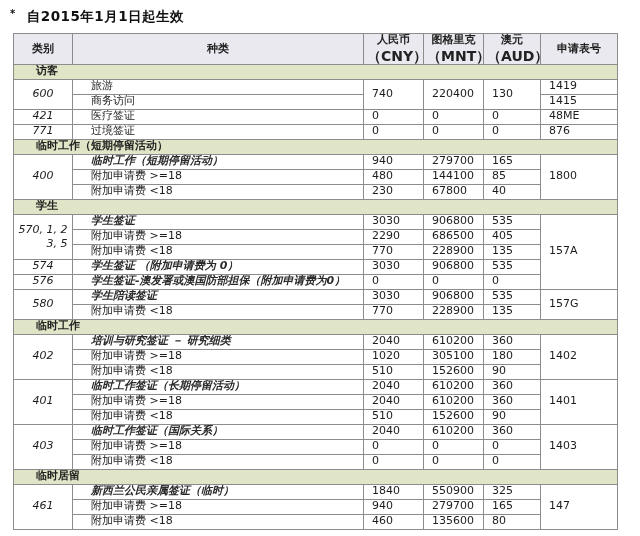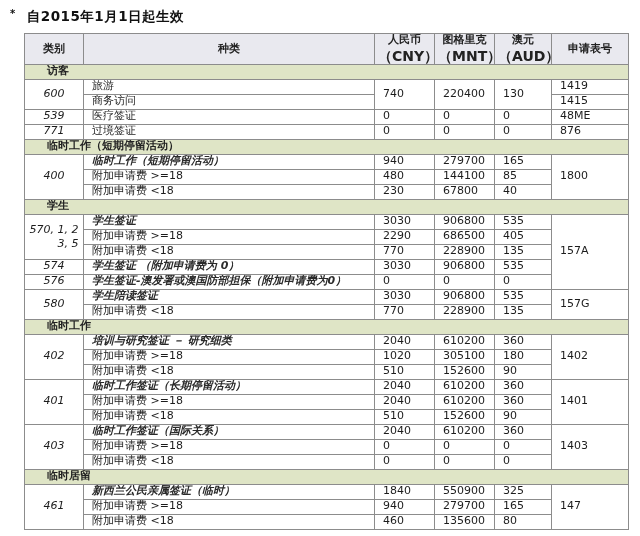--- a/index.html
+++ b/index.html
@@ -8,21 +8,21 @@
     font-family:"DejaVu Sans","Liberation Sans",sans-serif;
     overflow:hidden;
   }
   .title{
     font-weight:bold;font-size:13.5px;color:#111;
     padding:8px 0 7px 10px;letter-spacing:0.5px;
   }
   .title .mark{font-size:10px;vertical-align:top;margin-right:11px;}
   table{
     border-collapse:collapse;table-layout:fixed;
-    margin-left:24px;width:604px;
+    margin-left:13px;width:604px;
     font-size:11px;
     border:1px solid var(--border_dark,#6f6f6f);
   }
   col.c-code{width:59px;}
   col.c-type{width:291px;}
   col.c-cny{width:60px;}
   col.c-mnt{width:60px;}
   col.c-aud{width:57px;}
   col.c-form{width:77px;}
   th,td{
@@ -35,21 +35,21 @@
     font-weight:bold;height:28px;font-size:11px;color:#222;
   }
   th .sub{display:block;font-size:14px;font-weight:bold;margin-top:1px;}
   tr.section td{
     background:var(--section_bg,#dfe5c6);
     font-weight:bold;text-align:left;padding-left:22px;height:14px;color:#222;
   }
   tr.data{height:15px;}
   td.code{text-align:center;font-style:italic;}
   .codewrap{display:inline-block;text-align:right;line-height:1.2;}
-  td.type{padding-left:8px;}
+  td.type{padding-left:18px;}
   td.visa{font-style:italic;font-weight:bold;color:#2a2a2a;}
   td.num{padding-left:8px;text-align:left;}
 </style>
 </head>
 <body>
 
 <div class="title">
   <span class="mark">*</span><span>自2015年1月1日起生效</span>
 </div>
 
@@ -82,21 +82,21 @@
     <td class="num" rowspan="2">740</td>
     <td class="num" rowspan="2">220400</td>
     <td class="num" rowspan="2">130</td>
     <td class="num">1419</td>
   </tr>
   <tr class="data">
     <td class="type">商务访问</td>
     <td class="num">1415</td>
   </tr>
   <tr class="data">
-    <td class="code">539</td>
+    <td class="code">421</td>
     <td class="type">医疗签证</td>
     <td class="num">0</td>
     <td class="num">0</td>
     <td class="num">0</td>
     <td class="num">48ME</td>
   </tr>
   <tr class="data">
     <td class="code">771</td>
     <td class="type">过境签证</td>
     <td class="num">0</td>

